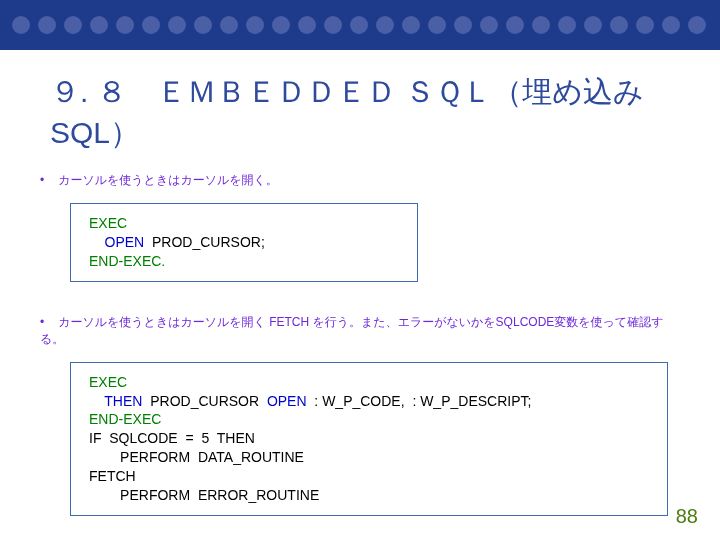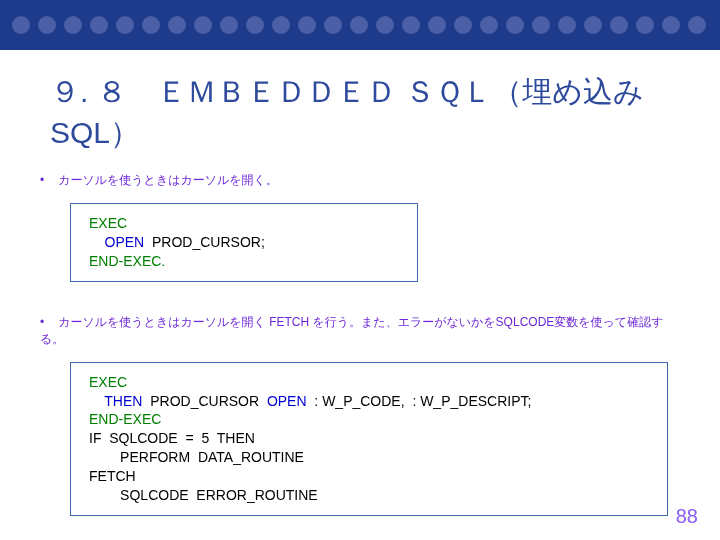--- a/index.html
+++ b/index.html
@@ -56,21 +56,21 @@
   .code-box.large {
     width: 560px;
   }
   .kw-green { color: #008000; }
   .kw-blue  { color: #0000d0; }
   .page-num {
     position: absolute;
     right: 22px;
     bottom: 12px;
     font-size: 20px;
-    color: #8b5cf6;
+    color: #4d7c0f;
   }
 </style>
 </head>
 <body>
 
 <div class="top-dots">
   <div class="dot"></div>
   <div class="dot"></div>
   <div class="dot"></div>
   <div class="dot"></div>
@@ -108,16 +108,16 @@
 <span class="kw-green">END-EXEC.</span></div>
 
 <div class="bullet">カーソルを使うときはカーソルを開く FETCH を行う。また、エラーがないかをSQLCODE変数を使って確認する。</div>
 
 <div class="code-box large"><span class="kw-green">EXEC</span>
 <span class="kw-blue">    THEN</span><span>  PROD_CURSOR  </span><span class="kw-blue">OPEN</span><span>  : W_P_CODE,  : W_P_DESCRIPT;</span>
 <span class="kw-green">END-EXEC</span>
 <span>IF  SQLCODE  =  5  THEN</span>
 <span>        PERFORM  DATA_ROUTINE</span>
 <span>FETCH</span>
-<span>        SQLCODE  ERROR_ROUTINE</span>
+<span>        PERFORM  ERROR_ROUTINE</span>
 </div>
 
 <div class="page-num">88</div>
 
 </body></html>

